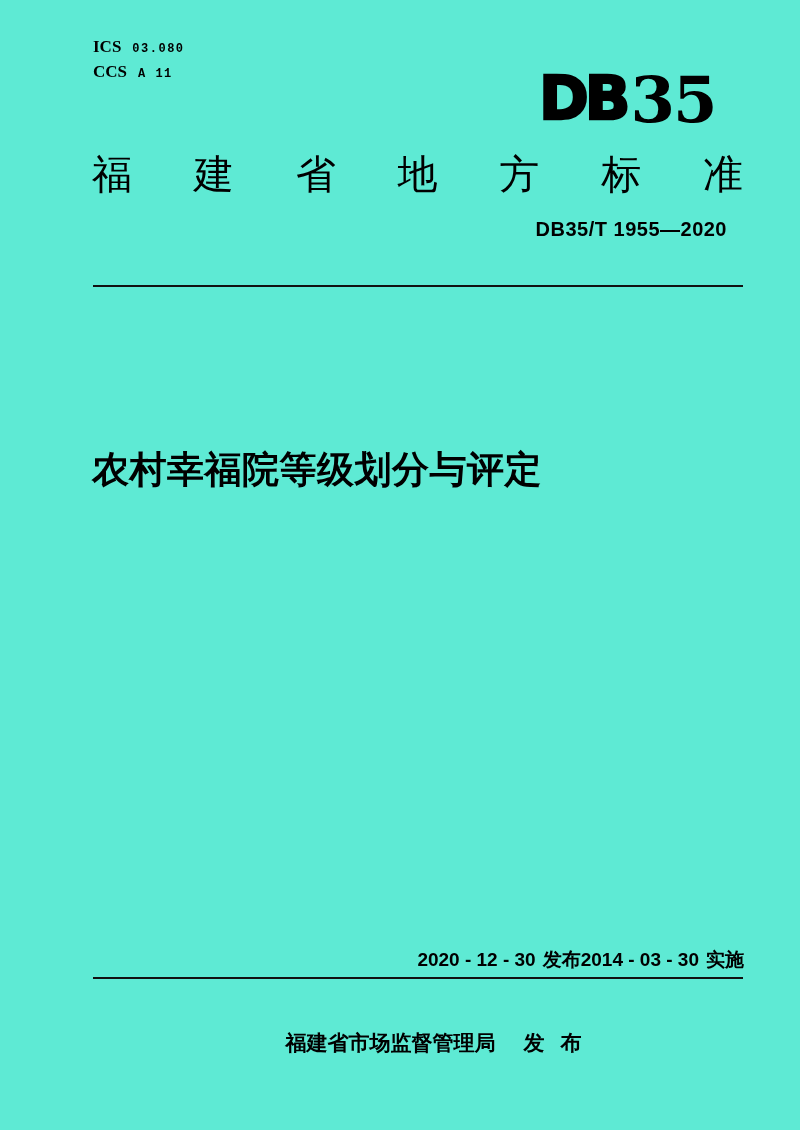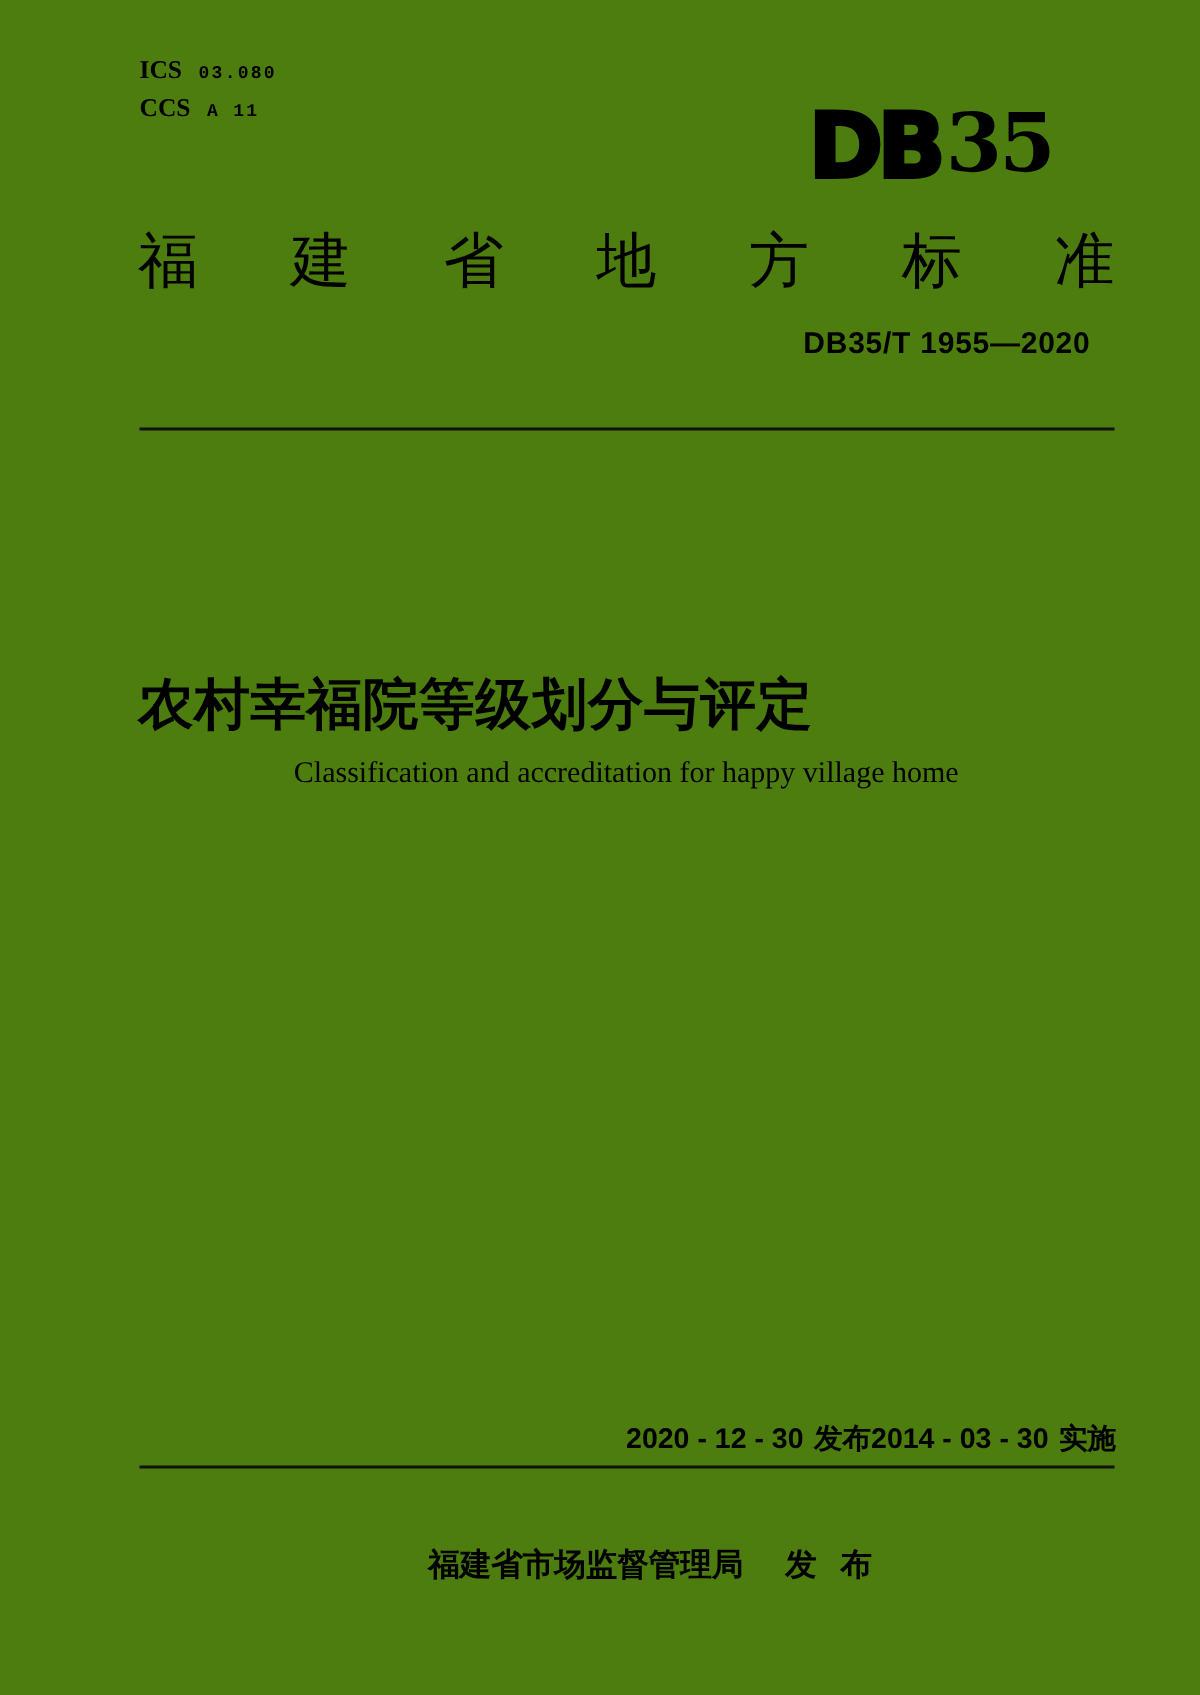--- a/index.html
+++ b/index.html
@@ -5,21 +5,21 @@
   * { margin: 0; padding: 0; box-sizing: border-box; }
   html, body { background: #ffffff; }
   body {
     width: 800px; height: 1130px;
     font-family: "Liberation Sans", sans-serif;
     color: #000;
   }
   .page {
     position: relative;
     width: 800px; height: 1130px;
-    background: #4d7c0f;
+    background: #5eead4;
     overflow: hidden;
   }
 
   
   .codes {
     position: absolute; left: 93px; top: 37px;
     display: flex; flex-direction: column; gap: 5px;
   }
   .code-row { display: flex; align-items: baseline; gap: 11px; font-weight: bold; }
   .code-label { font-family: "Liberation Serif", serif; font-size: 17px; }
@@ -32,21 +32,21 @@
     white-space: nowrap;
   }
   .logo-db {
     font-family: "DejaVu Sans", sans-serif;
     font-weight: bold; font-size: 60px;
     letter-spacing: -4px;
     -webkit-text-stroke: 2.5px #000;
   }
   .logo-num {
     font-family: "DejaVu Serif", serif;
-    font-weight: bold; font-size: 54px;
+    font-weight: bold; font-size: 64px;
     letter-spacing: -2px; margin-left: 4px;
   }
 
   
   .standard-name {
     position: absolute; left: 92px; top: 154px; width: 651px;
     display: flex; justify-content: space-between;
     font-size: 40px; font-weight: 500; line-height: 1;
   }
 
@@ -123,21 +123,20 @@
     <span>方</span>
     <span>标</span>
     <span>准</span>
   </div>
 
   <div class="standard-number">DB35/T 1955—2020</div>
 
   <div class="rule rule-top"></div>
 
   <h1 class="title-cn">农村幸福院等级划分与评定</h1>
-  <div class="title-en">Classification and accreditation for happy village home</div>
 
   <div class="dates-row">
     <div class="date-item">
       <span>2020 - 12 - 30</span>
       <span>发布</span>
     </div>
     <div class="date-item">
       <span>2014 - 03 - 30</span>
       <span>实施</span>
     </div>

